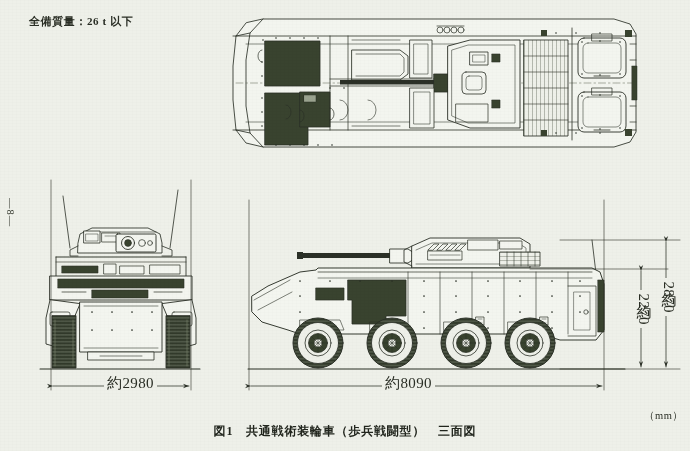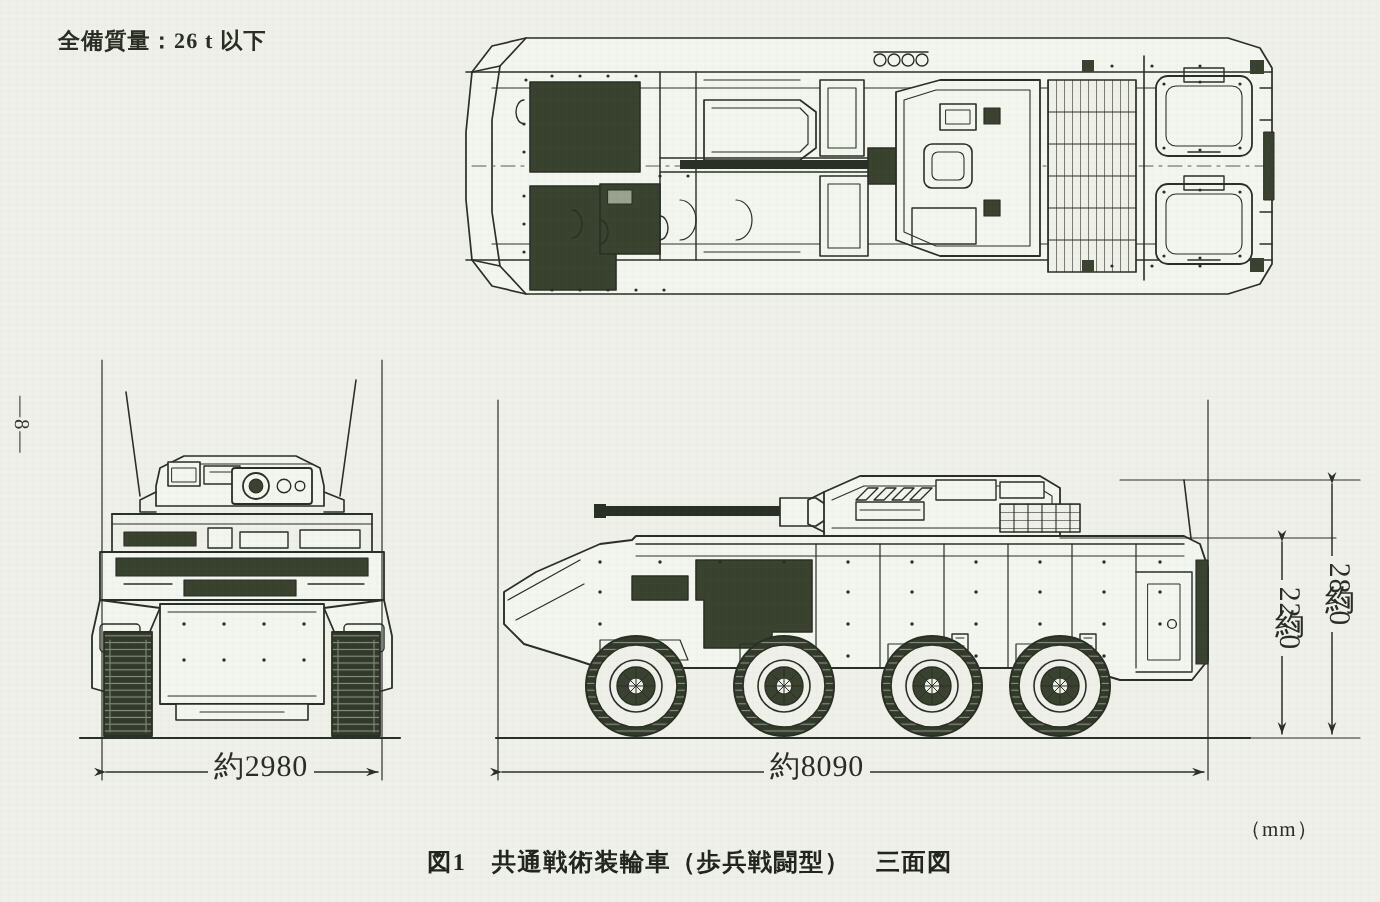--- a/index.html
+++ b/index.html
@@ -53,21 +53,21 @@
     left: 0;
     right: 0;
     top: 425px;
     text-align: center;
     font-size: 12px;
     font-weight: bold;
     letter-spacing: .8px;
     color: #22261e;
   }
   #unit-note {
-    left: 620px;
+    left: 644px;
     top: 411px;
     font-size: 10.5px;
     letter-spacing: .5px;
     color: #2a2e25;
   }
   .dim-label {
     position: absolute;
     font-size: 15px;
     letter-spacing: .4px;
     color: #2a2e25;

